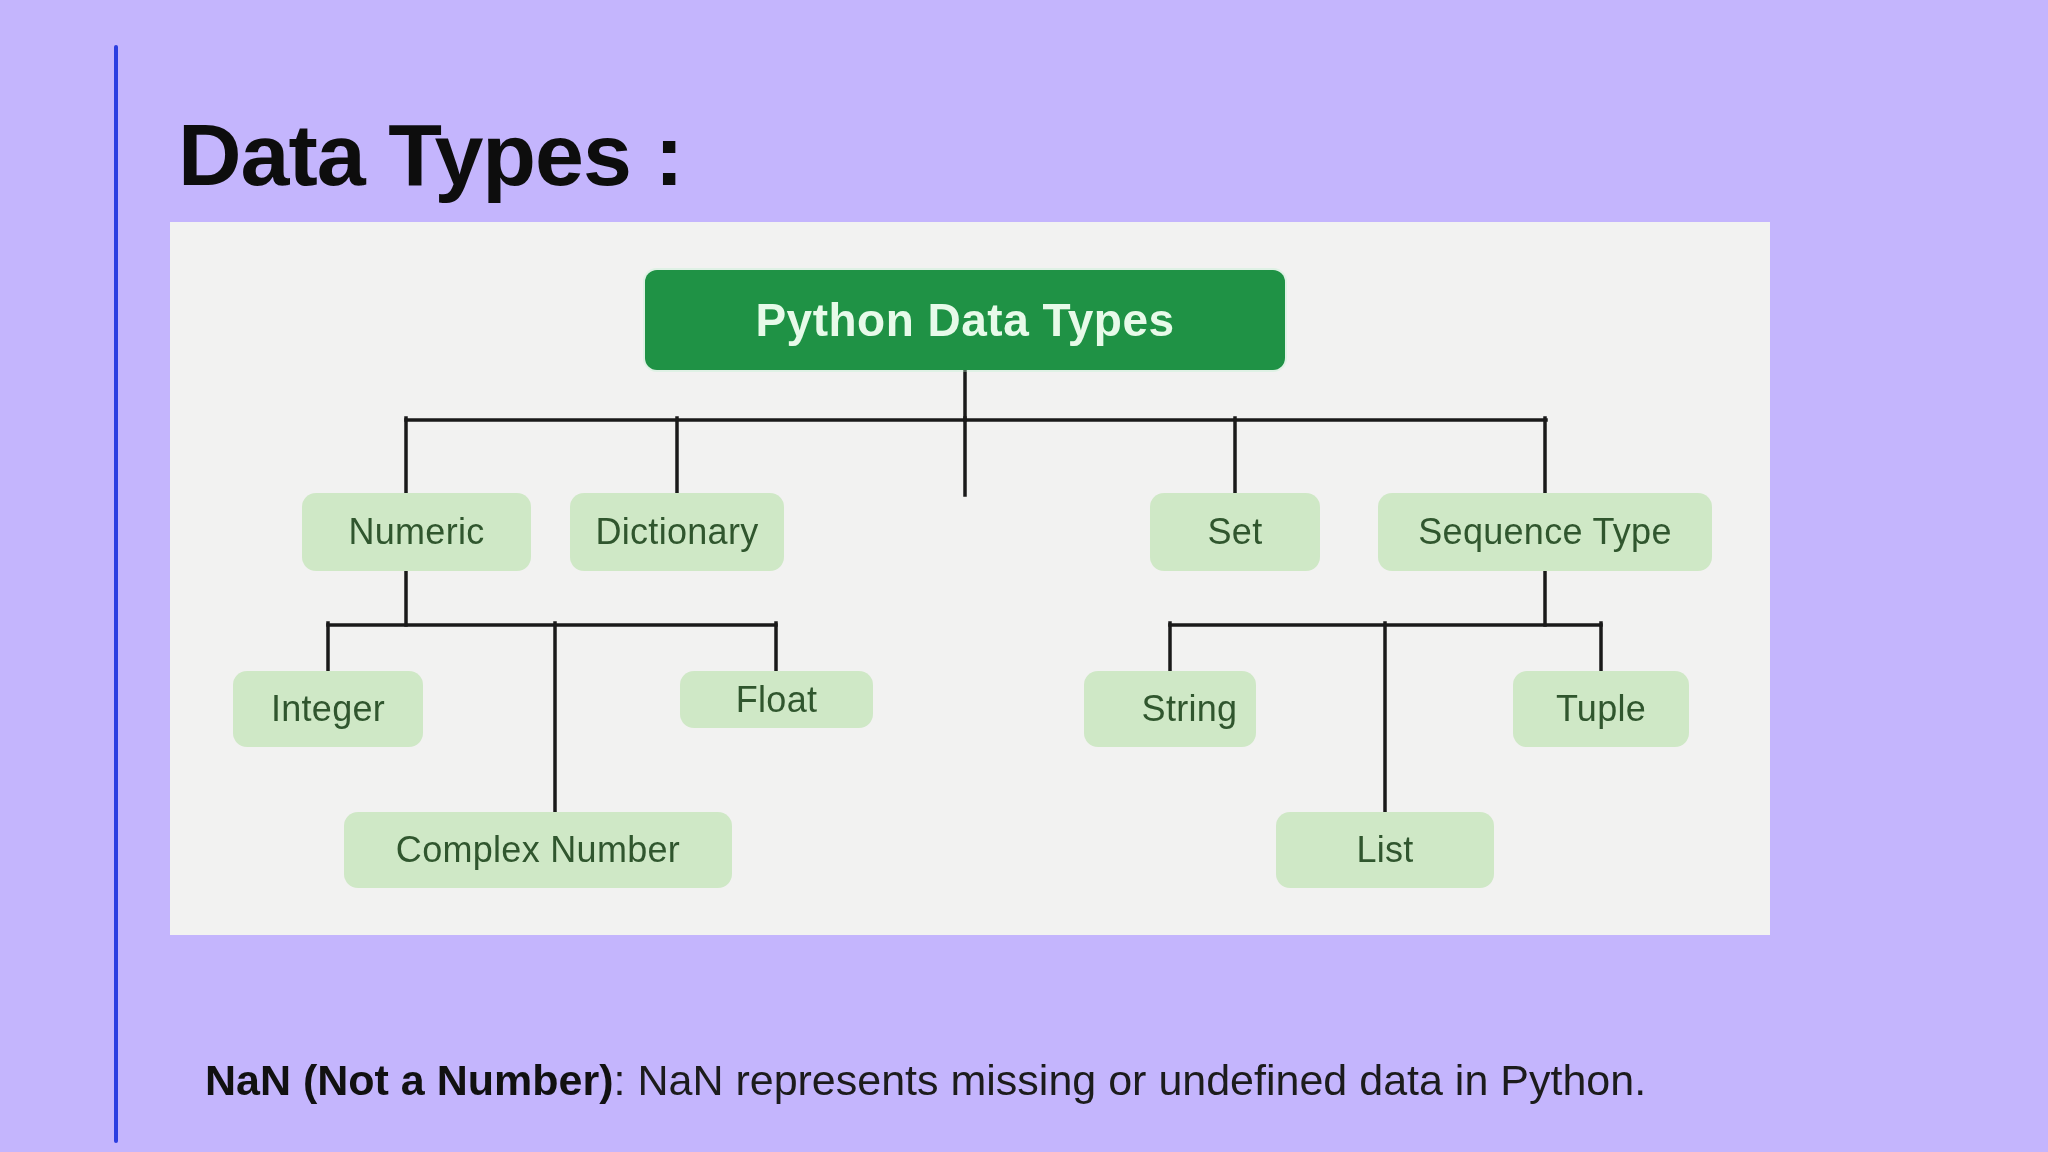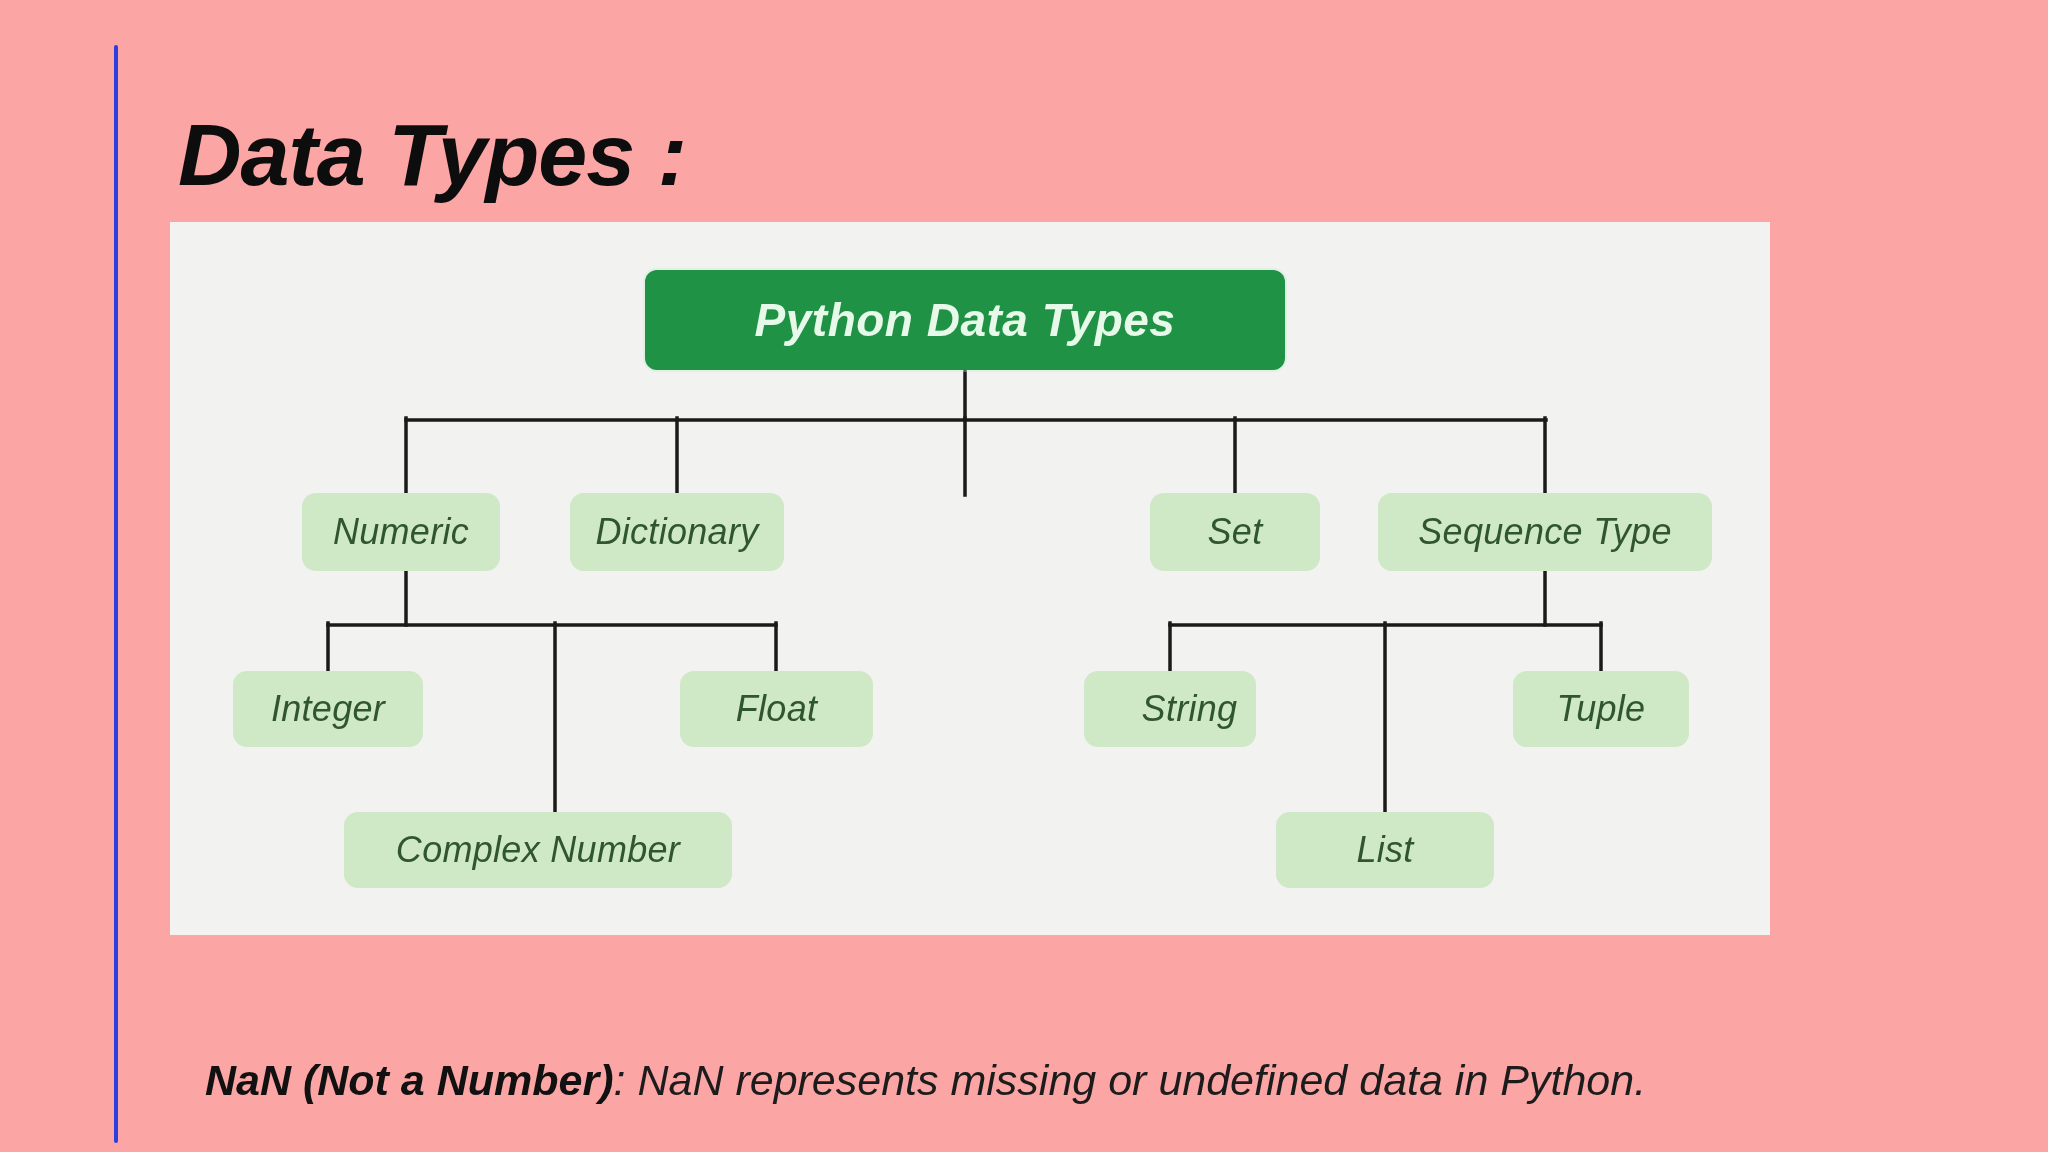--- a/index.html
+++ b/index.html
@@ -8,22 +8,21 @@
     background: #ffffff;
     width: 2048px;
     height: 1152px;
     overflow: hidden;
     font-family: "Liberation Sans", sans-serif;
   }
   .page {
     position: relative;
     width: 2048px;
     height: 1152px;
-    background: #fca5a5;
-    font-style: italic;
+    background: #c4b5fd;
   }
   .accent-bar {
     position: absolute;
     left: 114px;
     top: 45px;
     width: 4px;
     height: 1098px;
     background: #2c3ee0;
     border-radius: 2px;
   }
@@ -76,27 +75,27 @@
   }
   .node-leaf {
     background: #cfe8c6;
     border-radius: 14px;
     color: #30562e;
     font-size: 36px;
     font-weight: 500;
     letter-spacing: 0.3px;
     height: 78px;
   }
-  .n-numeric        { left: 302px;  top: 493px; width: 198px; }
+  .n-numeric        { left: 302px;  top: 493px; width: 229px; }
   .n-dictionary     { left: 570px;  top: 493px; width: 214px; }
   .n-boolean        { left: 860px;  top: 493px; width: 210px; }
   .n-set            { left: 1150px; top: 493px; width: 170px; }
   .n-sequence-type  { left: 1378px; top: 493px; width: 334px; }
   .n-integer        { left: 233px;  top: 671px; width: 190px; height: 76px; }
-  .n-float          { left: 680px;  top: 671px; width: 193px; height: 76px; }
+  .n-float          { left: 680px;  top: 671px; width: 193px; height: 57px; }
   .n-string         { left: 1084px; top: 671px; width: 172px; height: 76px; padding-left: 39px; }
   .n-tuple          { left: 1513px; top: 671px; width: 176px; height: 76px; }
   .n-complex-number { left: 344px;  top: 812px; width: 388px; height: 76px; }
   .n-list           { left: 1276px; top: 812px; width: 218px; height: 76px; }
   .footer-note {
     position: absolute;
     left: 205px;
     top: 1056px;
     font-size: 43px;
     color: #1c1c1c;

